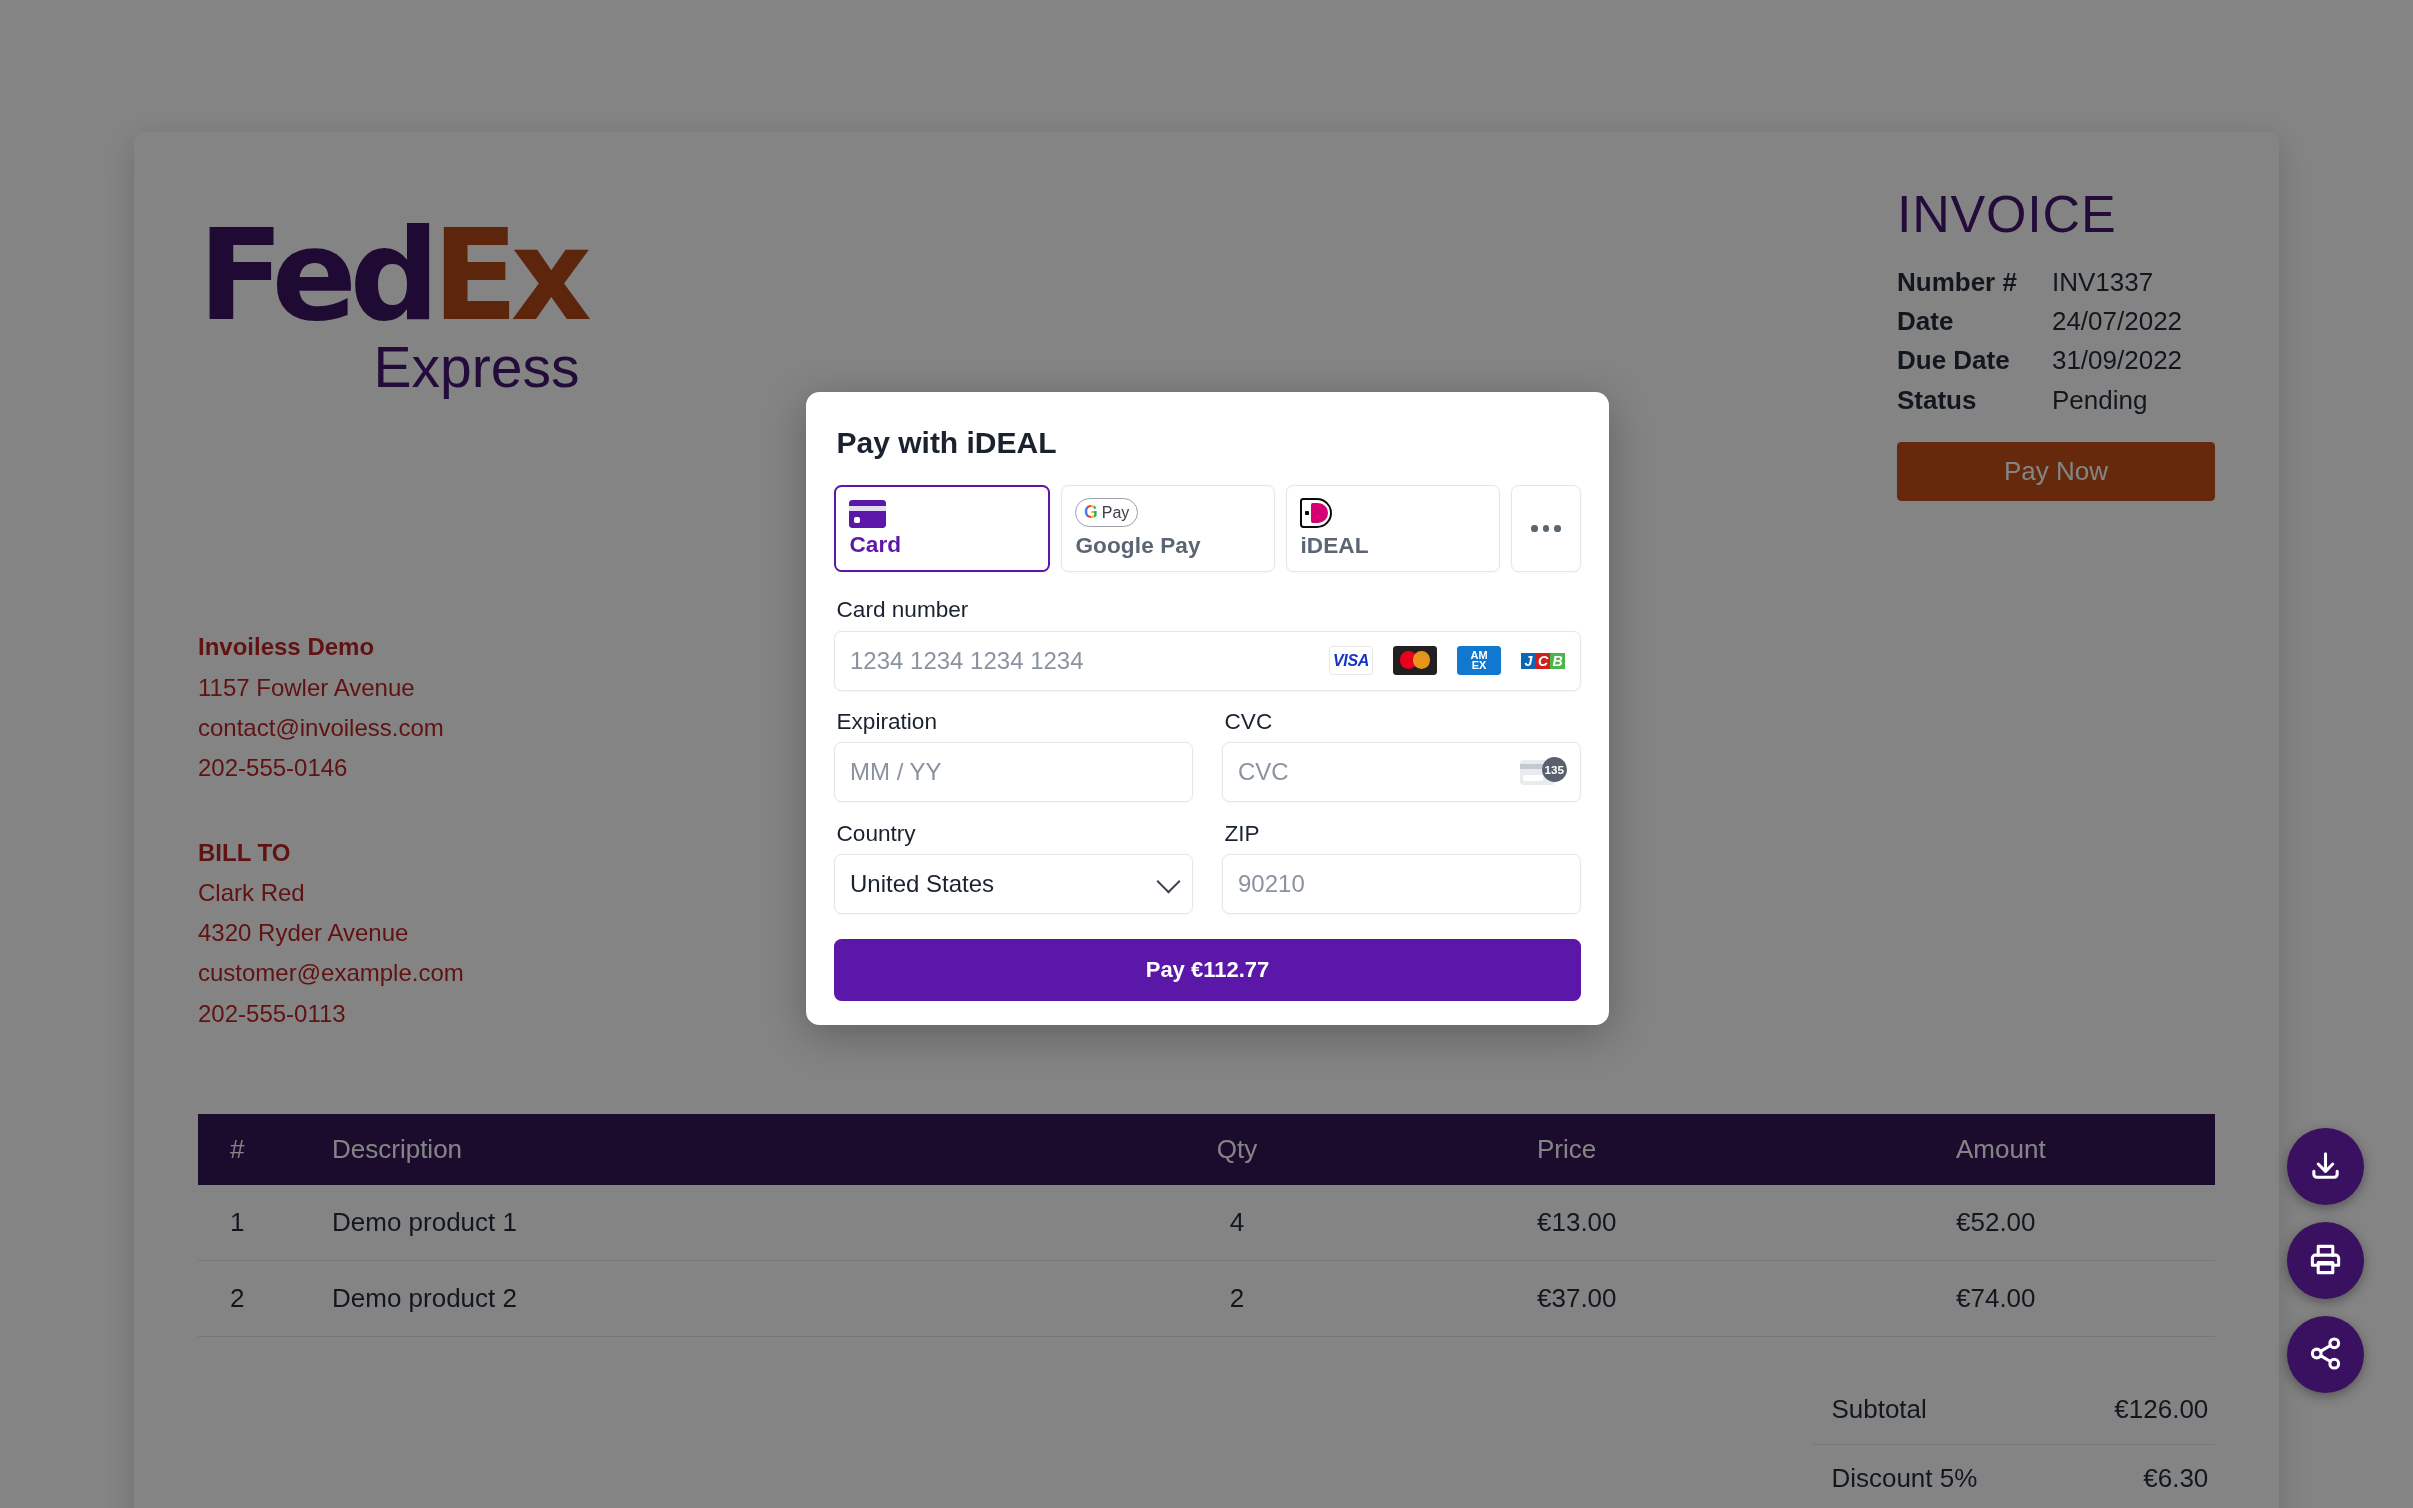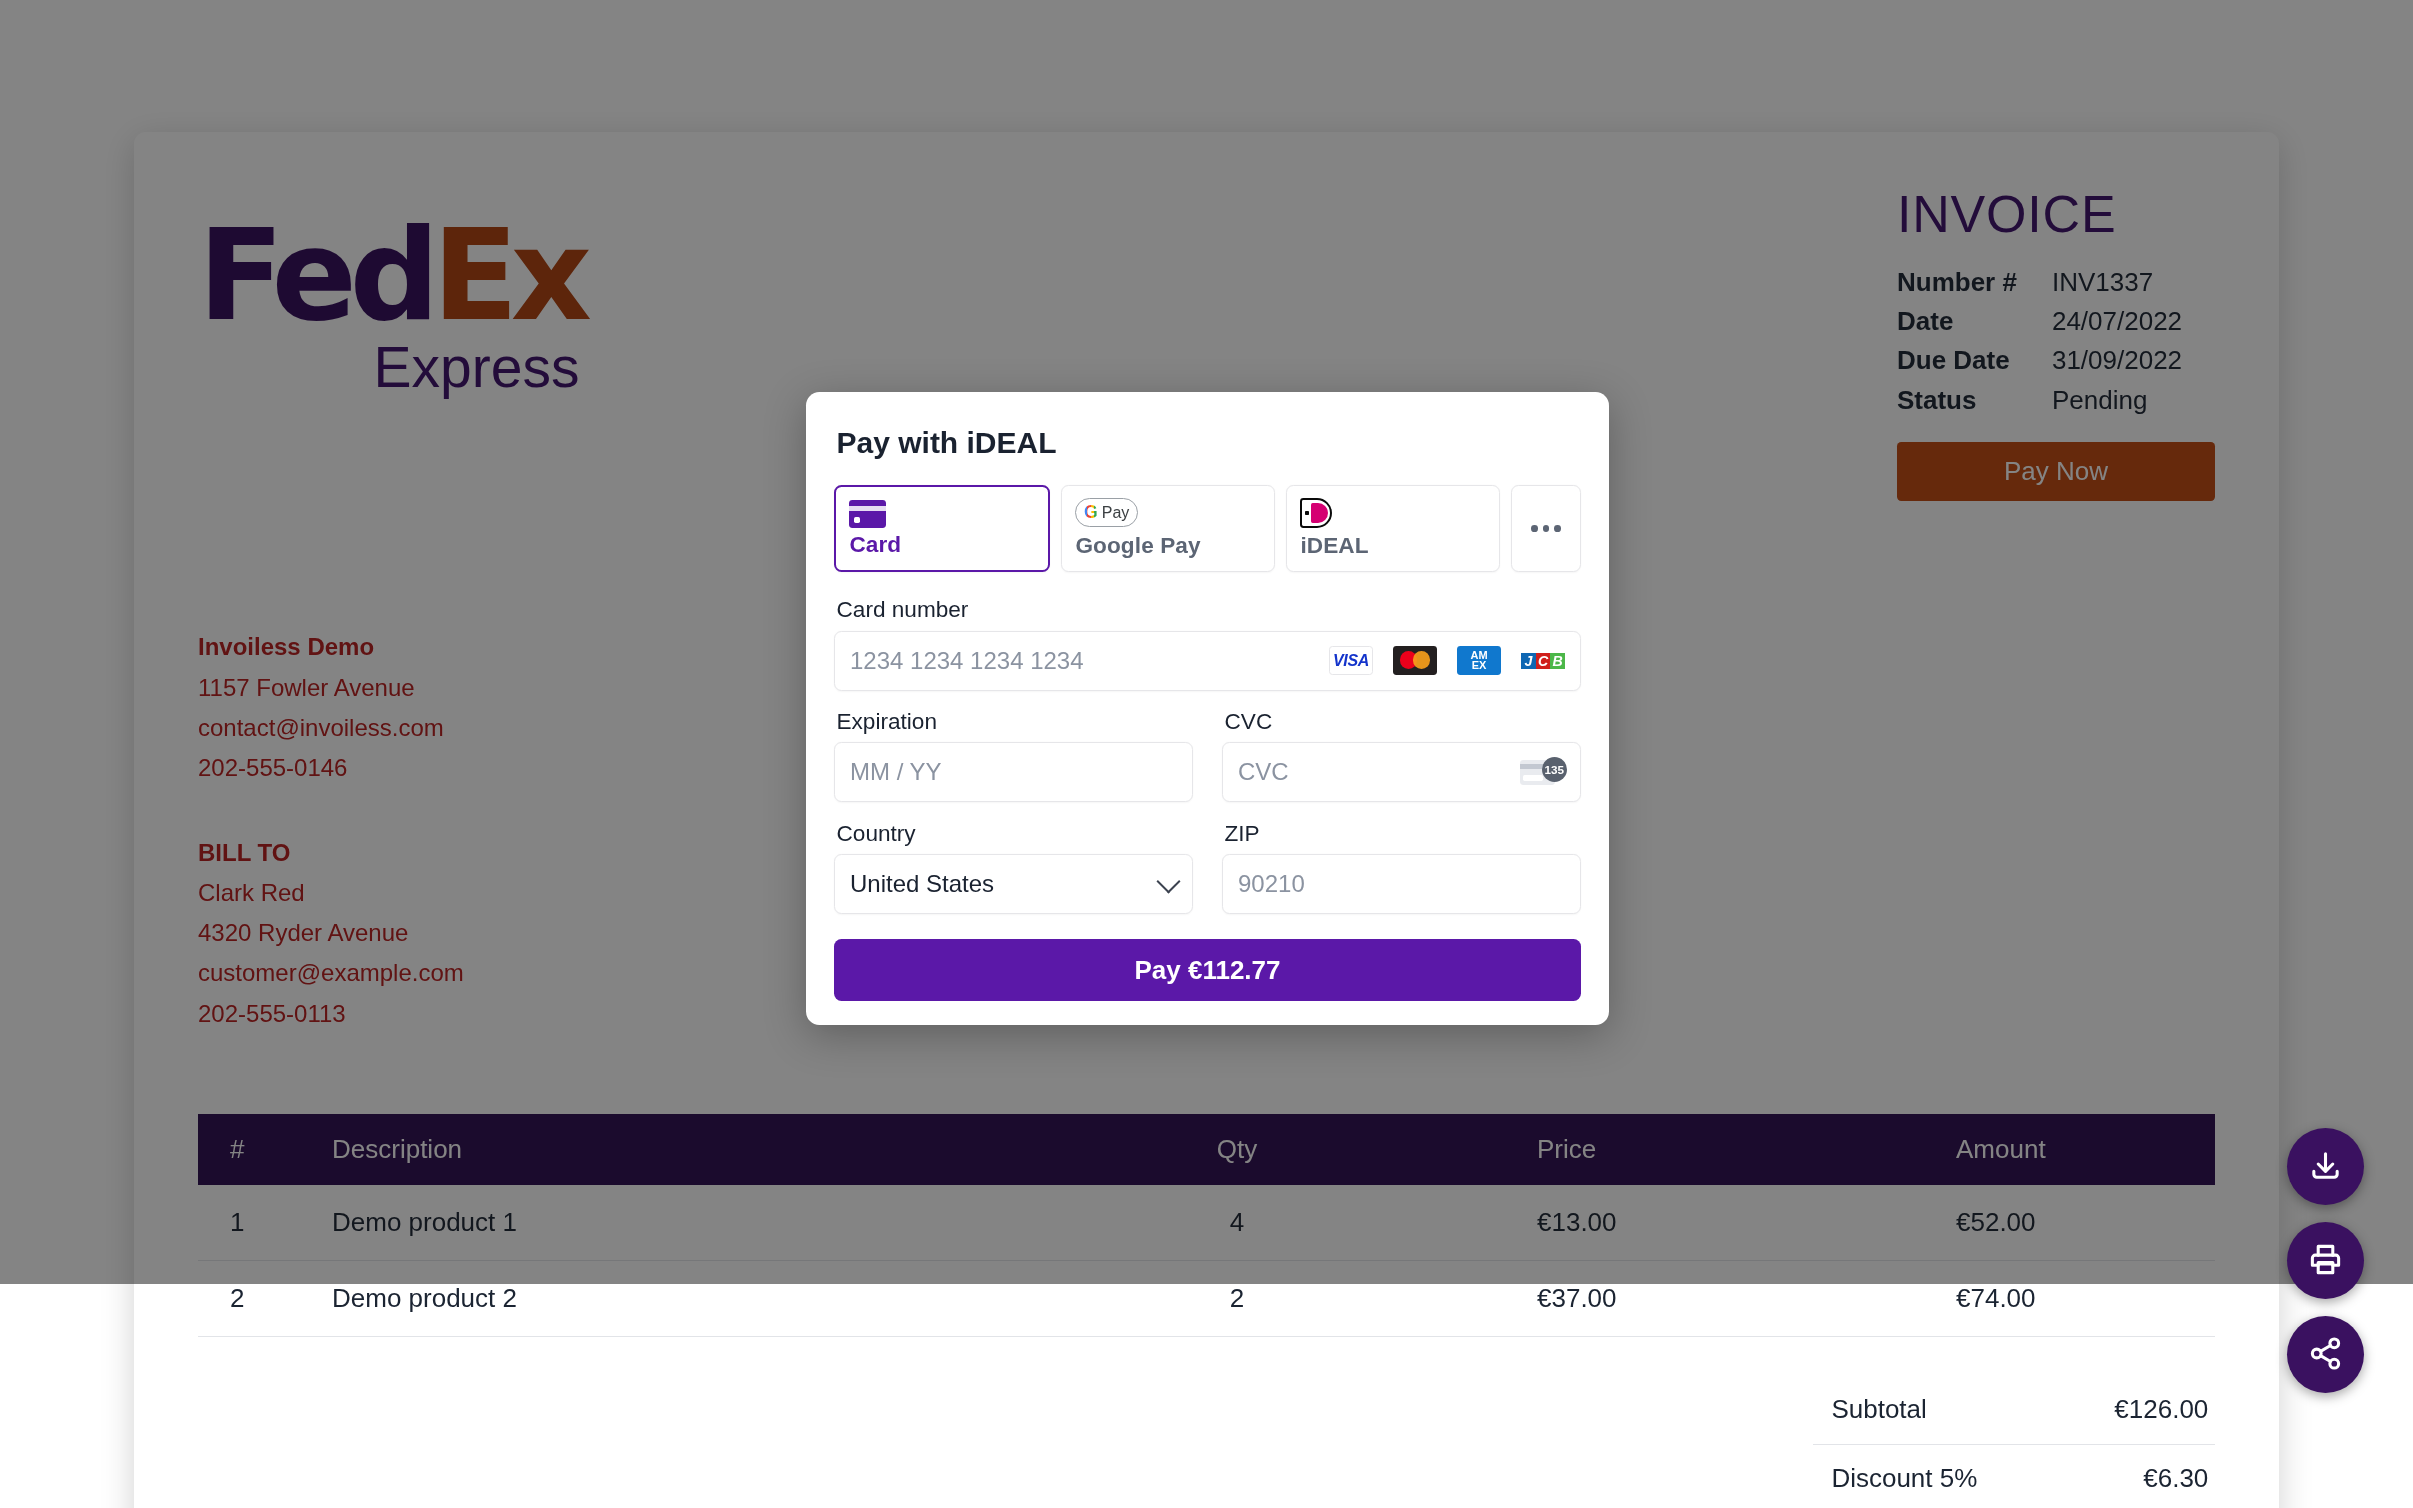--- a/index.html
+++ b/index.html
@@ -8,21 +8,21 @@
     width: 2413px;
     height: 1508px;
     overflow: hidden;
     font-family: "Liberation Sans", sans-serif;
     background: #ffffff;
   }
 
   #stage {
     position: relative;
     width: 2413px;
-    height: 1284px;
+    height: 1508px;
     background: #ffffff;
   }
 
   
   #doc {
     position: absolute;
     left: 134px;
     top: 132px;
     width: 2145px;
     height: 1475px;
@@ -284,21 +284,21 @@
   .chev { width: 17px; height: 17px; border-right: 2.5px solid #3c4350; border-bottom: 2.5px solid #3c4350; transform: rotate(45deg); margin-left: auto; margin-bottom: 5.9px; }
 
   .pay-btn {
     width: 100%;
     margin-top: 25px;
     height: 62px;
     background: #5b18a8;
     color: #fff;
     border: none;
     border-radius: 7.5px;
-    font-size: 26px;
+    font-size: 22px;
     font-weight: 700;
     cursor: pointer;
     font-family: "Liberation Sans", sans-serif;
   }
 </style>
 </head>
 <body>
 
 <div id="stage">
 

